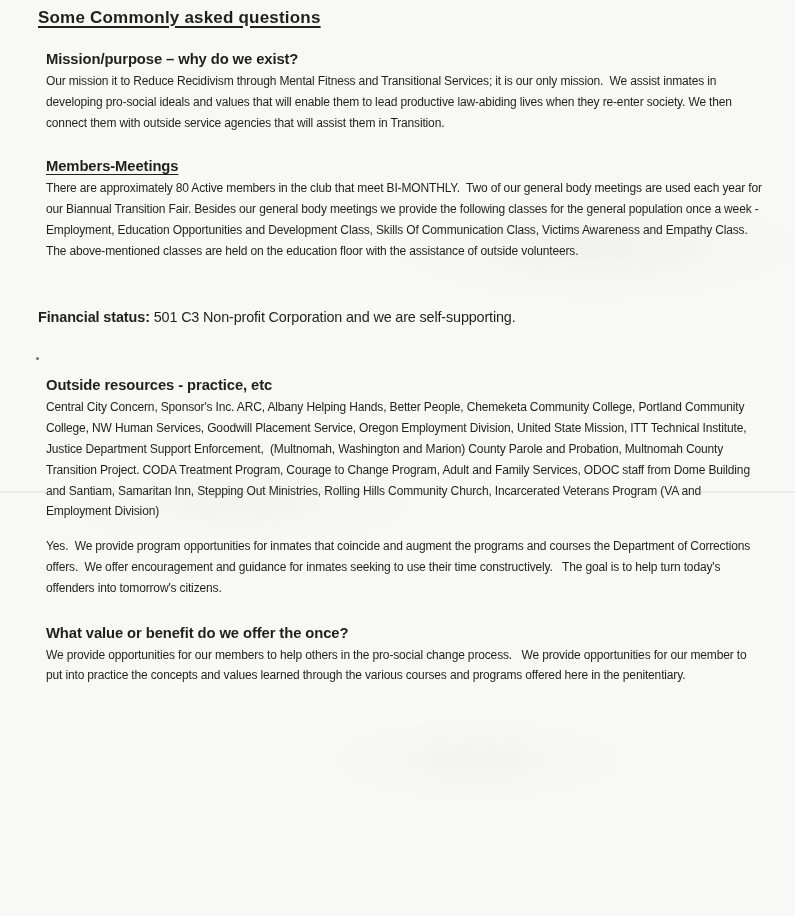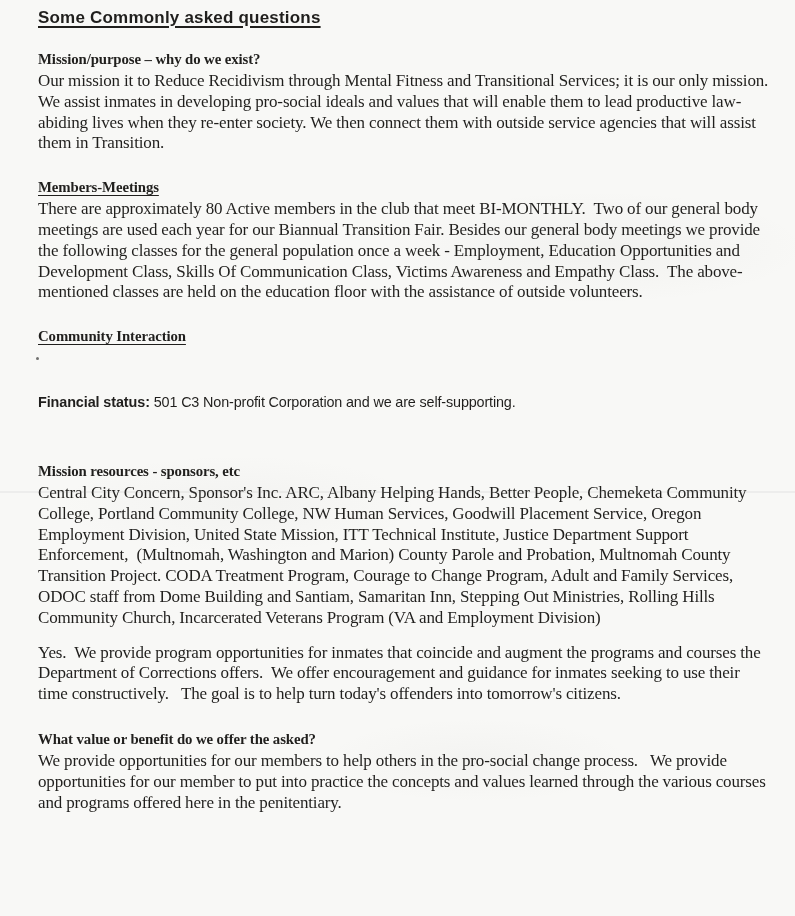--- a/index.html
+++ b/index.html
@@ -24,36 +24,36 @@
   }
   .doc-title {
     margin: 0;
     font-size: 17px;
     font-weight: 700;
     letter-spacing: 0.2px;
     text-decoration: underline;
     text-decoration-thickness: 1.6px;
     text-underline-offset: 3px;
   }
-  .sec { margin: 0; font-family: Liberation Serif, serif; }
+  .sec { margin: 8px; }
   .head {
     margin: 0;
     font-size: 14.8px;
     font-weight: 700;
     letter-spacing: -0.1px;
     line-height: 21px;
   }
   .head.underlined {
     text-decoration: underline;
     text-decoration-thickness: 1.4px;
     text-underline-offset: 2.5px;
   }
   .body {
     margin: 1px 0 0 0;
-    font-size: 17px;
+    font-size: 12px;
     letter-spacing: -0.15px;
     line-height: 20.8px;
     white-space: pre-wrap;
   }
   .sec-inline {
     margin: 0;
     font-size: 14.4px;
     letter-spacing: -0.15px;
     line-height: 20.8px;
   }
@@ -91,36 +91,35 @@
     <h2 class="head">Mission/purpose – why do we exist?</h2>
     <p class="body">Our mission it to Reduce Recidivism through Mental Fitness and Transitional Services; it is our only mission.  We assist inmates in developing pro-social ideals and values that will enable them to lead productive law-abiding lives when they re-enter society. We then connect them with outside service agencies that will assist them in Transition.</p>
   </section>
 
   <section class="sec" style="margin-top:23px">
     <h2 class="head underlined">Members-Meetings</h2>
     <p class="body">There are approximately 80 Active members in the club that meet BI-MONTHLY.  Two of our general body meetings are used each year for our Biannual Transition Fair. Besides our general body meetings we provide the following classes for the general population once a week - Employment, Education Opportunities and Development Class, Skills Of Communication Class, Victims Awareness and Empathy Class.  The above-mentioned classes are held on the education floor with the assistance of outside volunteers.</p>
   </section>
 
   <section class="sec" style="margin-top:23px">
-    <h2 class="head underlined">Community Interaction</h2>
   </section>
 
   <p class="sec-inline" style="margin-top:45px"><span class="head-inline">Financial status:</span> <span>501 C3 Non-profit Corporation and we are self-supporting.</span></p>
 
   <section class="sec" style="margin-top:48px">
-    <h2 class="head">Mission resources - sponsors, etc</h2>
+    <h2 class="head">Outside resources - practice, etc</h2>
     <p class="body">Central City Concern, Sponsor's Inc. ARC, Albany Helping Hands, Better People, Chemeketa Community College, Portland Community College, NW Human Services, Goodwill Placement Service, Oregon Employment Division, United State Mission, ITT Technical Institute, Justice Department Support Enforcement,  (Multnomah, Washington and Marion) County Parole and Probation, Multnomah County Transition Project. CODA Treatment Program, Courage to Change Program, Adult and Family Services, ODOC staff from Dome Building and Santiam, Samaritan Inn, Stepping Out Ministries, Rolling Hills Community Church, Incarcerated Veterans Program (VA and Employment Division)</p>
   </section>
 
 
   <section class="sec" style="margin-top:14px">
     <p class="body">Yes.  We provide program opportunities for inmates that coincide and augment the programs and courses the Department of Corrections offers.  We offer encouragement and guidance for inmates seeking to use their time constructively.   The goal is to help turn today's offenders into tomorrow's citizens.</p>
   </section>
 
   <section class="sec" style="margin-top:24px">
-    <h2 class="head">What value or benefit do we offer the asked?</h2>
+    <h2 class="head">What value or benefit do we offer the once?</h2>
     <p class="body">We provide opportunities for our members to help others in the pro-social change process.   We provide opportunities for our member to put into practice the concepts and values learned through the various courses and programs offered here in the penitentiary.</p>
   </section>
 
   <span class="artifact-dot"></span>
   <span class="scan-line"></span>
 
 </div>
 
 </body></html>

